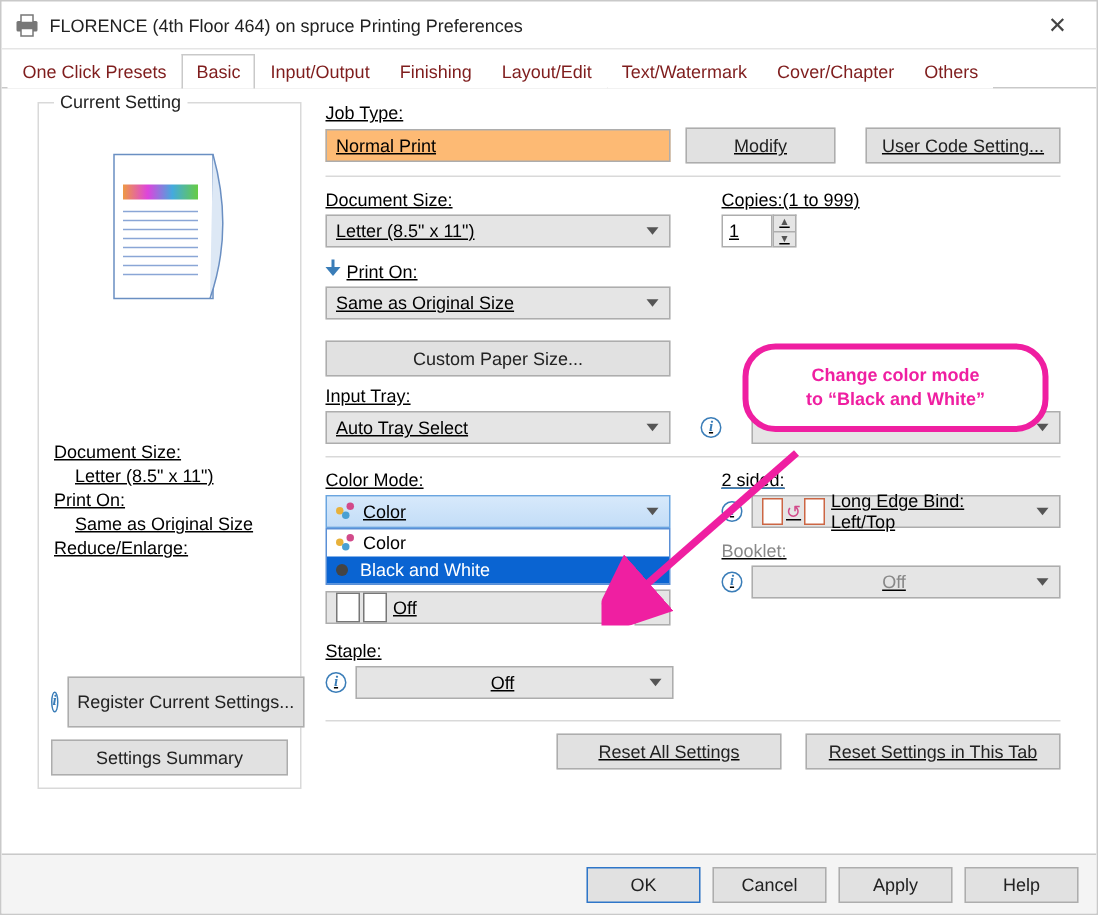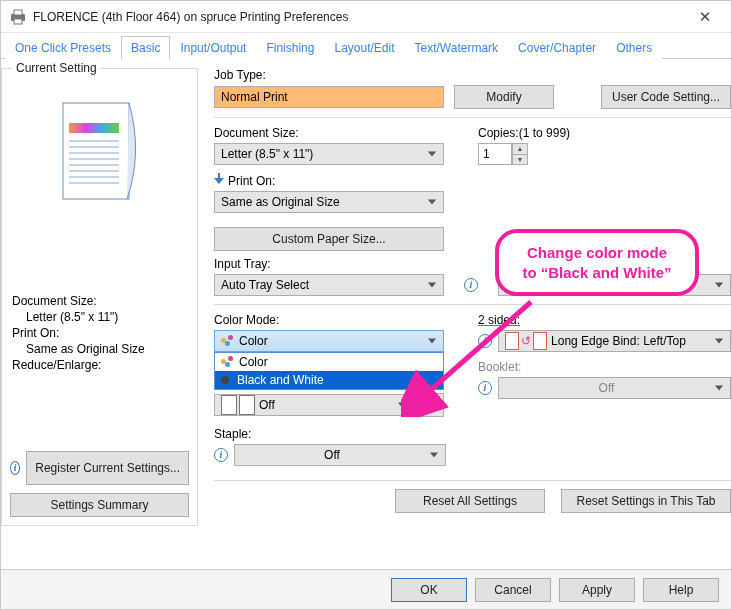--- a/index.html
+++ b/index.html
@@ -39,37 +39,38 @@
     border-bottom: 1px solid #c9c9c9;
     padding-left: 4px;
     gap: 0;
     height: 26px;
     align-items: flex-end;
   }
   .tab {
     padding: 4px 9px 4px 9px;
     border: 1px solid transparent;
     border-bottom: none;
-    color: #3b82f6;
+    color: #7f1d1d;
     cursor: default;
     position: relative;
     top: 1px;
     background: #fff;
     font-size: 12px;
   }
   .tab.active {
     border-color: #c9c9c9;
     background: #fff;
     z-index: 2;
     text-align: center;
   }
   .content {
     position: absolute;
     top: 59px; left: 0; right: 0; bottom: 40px;
-    padding: 8px 0;
+    padding: 8px 24px;
+    text-decoration: underline;
   }
   .columns { display: flex; gap: 16px; height: 100%; }
   .left { width: 197px; position: relative; }
   .right { flex: 1; position: relative; }
   .fieldset {
     border: 1px solid #d9d9d9;
     position: relative;
     padding: 10px 8px 8px 8px;
     height: 458px;
   }
@@ -224,21 +225,21 @@
   .callout {
     position: absolute;
     left: 494px; top: 228px;
     width: 204px;
     border: 4px solid #ef1fa1;
     border-radius: 22px;
     background: #fff;
     padding: 10px 12px;
     color: #ef1fa1;
     font-weight: bold;
-    font-size: 15px;
+    font-size: 12px;
     text-align: center;
     z-index: 100;
     line-height: 1.3;
   }
   .arrow-svg {
     position: absolute;
     left: 400px; top: 296px;
     z-index: 99;
     pointer-events: none;
   }

